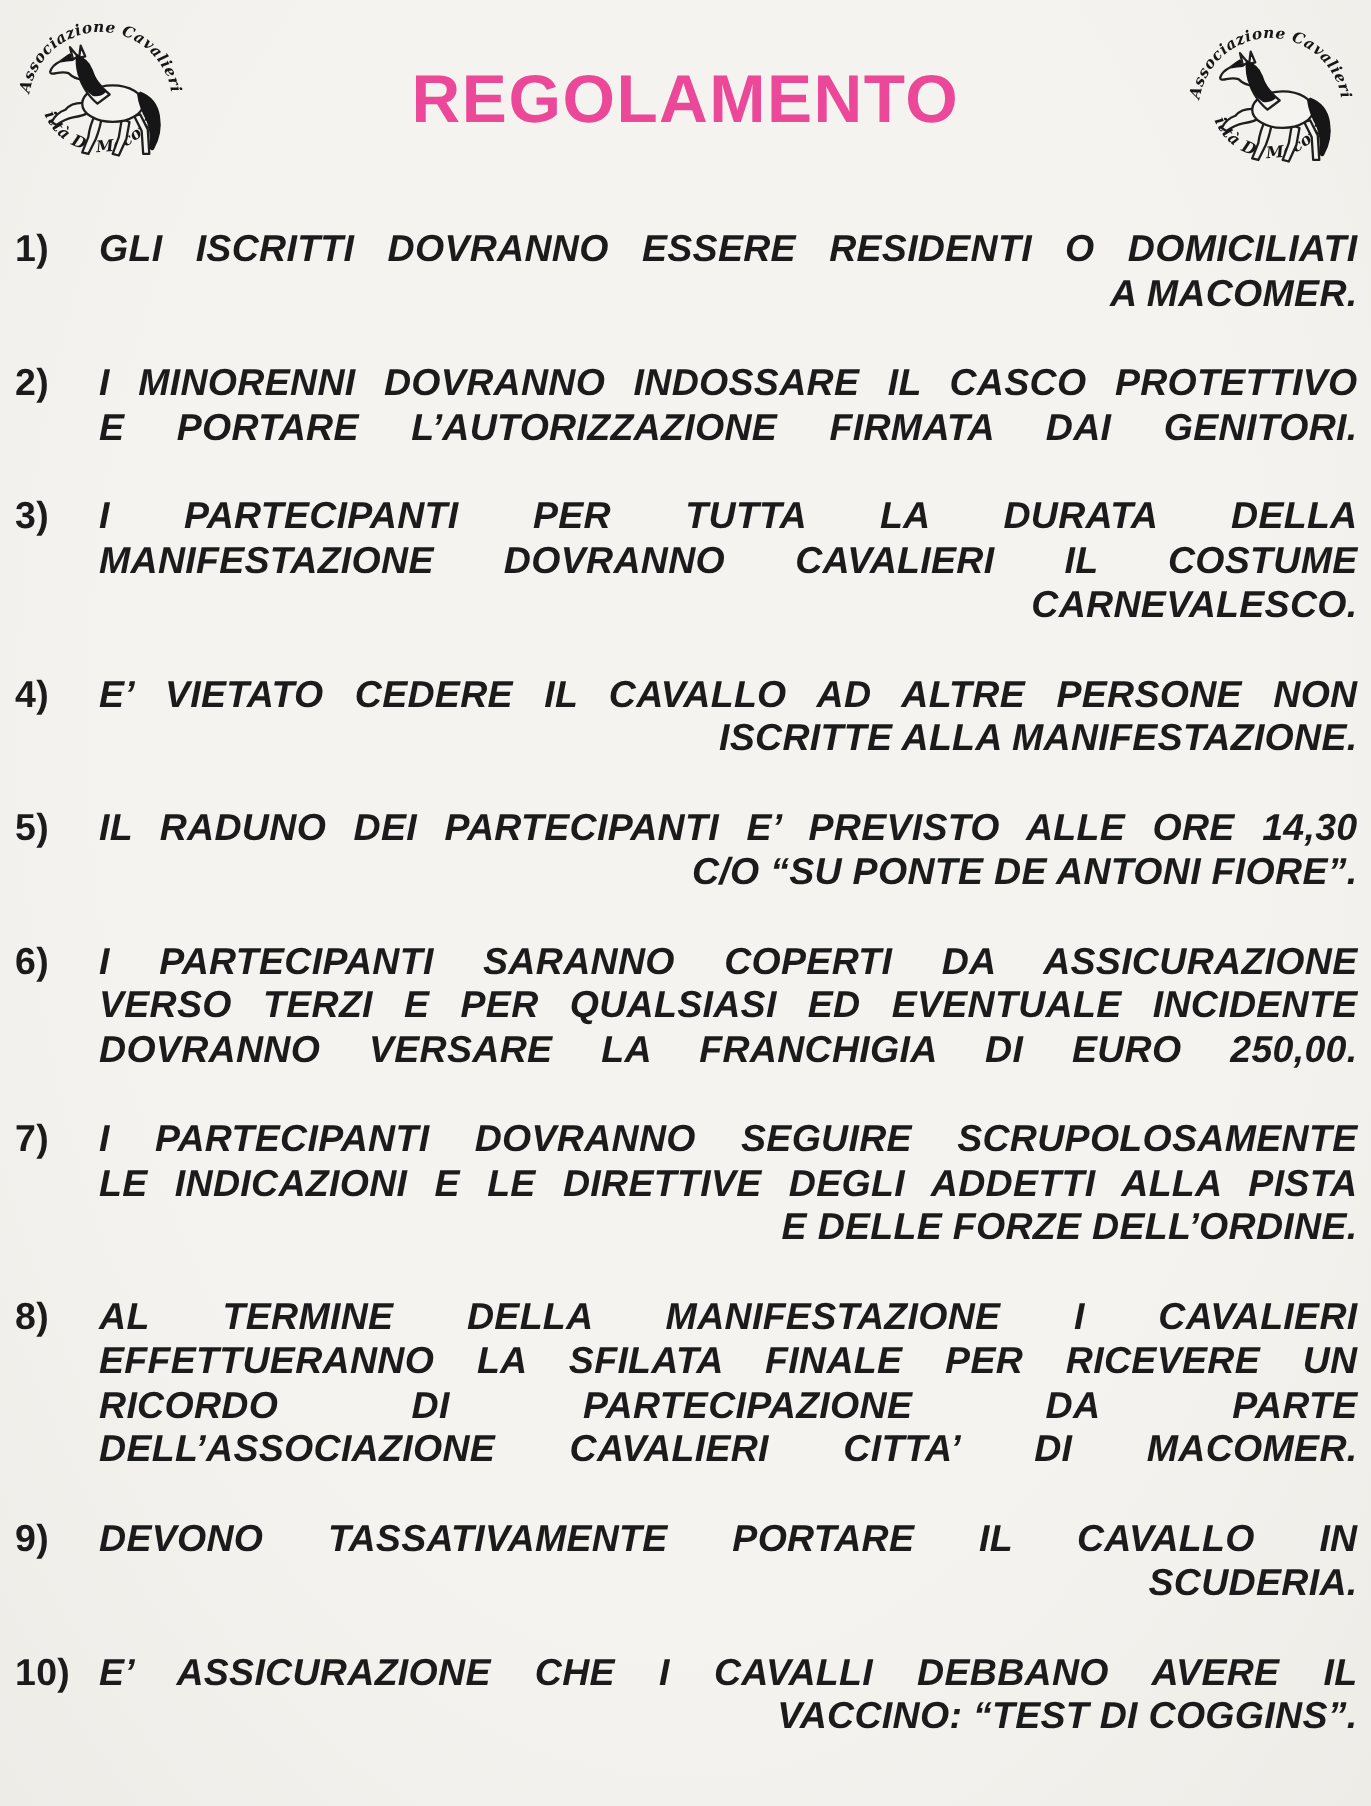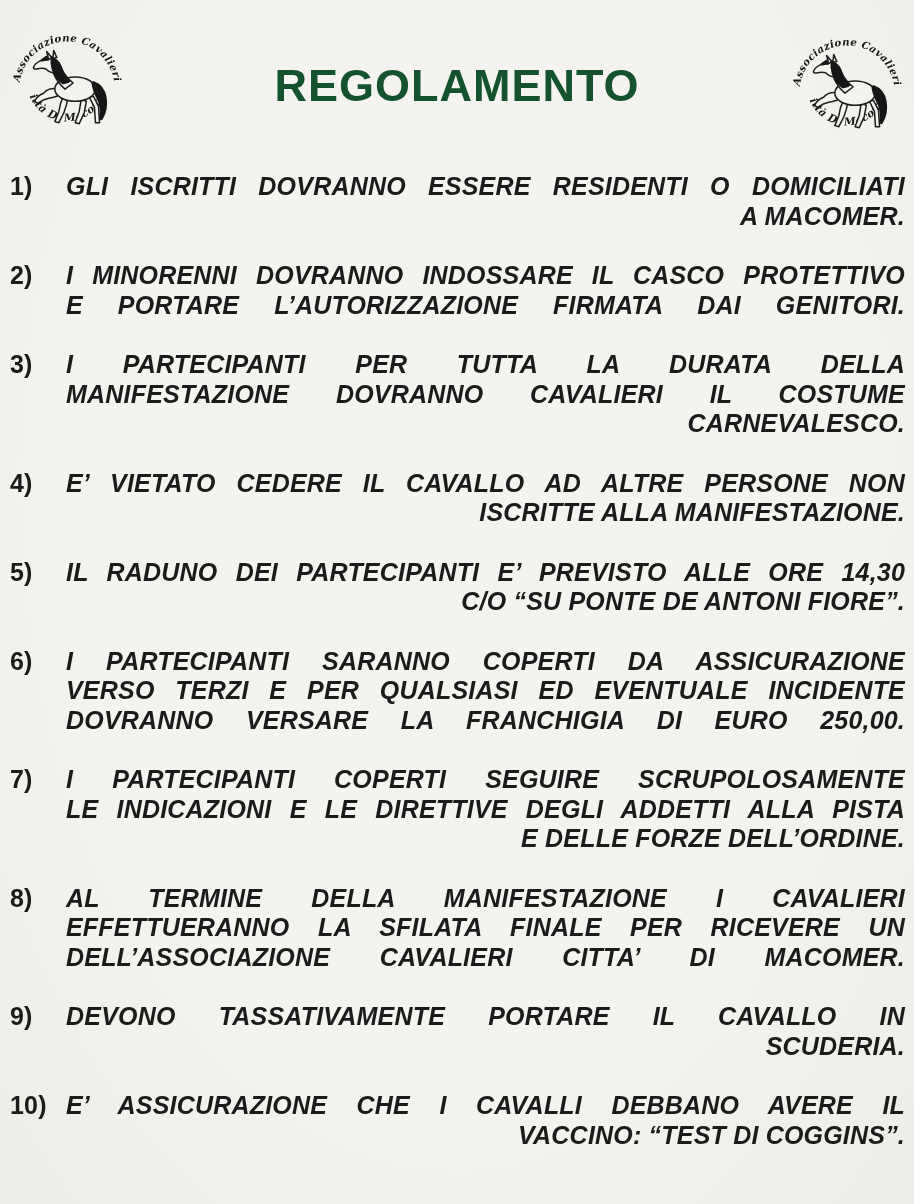--- a/index.html
+++ b/index.html
@@ -24,22 +24,21 @@
     letter-spacing: 0.4px;
     fill: #161616;
   }
   .arc-bottom { font-size: 10.5px; }
   .page-title {
     text-align: center;
     padding-top: 40px;
     font-size: 45px;
     font-weight: bold;
     letter-spacing: 1px;
-    color: #14532d;
-    margin-top: 20px;
+    color: #ec4899;
   }
   .rules { padding: 2px 9px 0 10px; }
   .rule {
     display: flex;
     margin-bottom: 30px;
     font-weight: bold;
     font-size: 25px;
     line-height: 29.5px;
     letter-spacing: 0.2px;
   }
@@ -158,30 +157,31 @@
       <div class="rule-num">6)</div>
       <div class="rule-text">
         <div class="rule-line just">I PARTECIPANTI SARANNO COPERTI DA ASSICURAZIONE</div>
         <div class="rule-line just">VERSO TERZI E PER QUALSIASI ED EVENTUALE INCIDENTE</div>
         <div class="rule-line just">DOVRANNO VERSARE LA FRANCHIGIA DI EURO 250,00.</div>
       </div>
     </div>
     <div class="rule">
       <div class="rule-num">7)</div>
       <div class="rule-text">
-        <div class="rule-line just">I PARTECIPANTI COPERTI SEGUIRE SCRUPOLOSAMENTE</div>
+        <div class="rule-line just">I PARTECIPANTI DOVRANNO SEGUIRE SCRUPOLOSAMENTE</div>
         <div class="rule-line just">LE INDICAZIONI E LE DIRETTIVE DEGLI ADDETTI ALLA PISTA</div>
         <div class="rule-line">E DELLE FORZE DELL’ORDINE.</div>
       </div>
     </div>
     <div class="rule">
       <div class="rule-num">8)</div>
       <div class="rule-text">
         <div class="rule-line just">AL TERMINE DELLA MANIFESTAZIONE I CAVALIERI</div>
         <div class="rule-line just">EFFETTUERANNO LA SFILATA FINALE PER RICEVERE UN</div>
+        <div class="rule-line just">RICORDO DI PARTECIPAZIONE DA PARTE</div>
         <div class="rule-line just">DELL’ASSOCIAZIONE CAVALIERI CITTA’ DI MACOMER.</div>
       </div>
     </div>
     <div class="rule">
       <div class="rule-num">9)</div>
       <div class="rule-text">
         <div class="rule-line just">DEVONO TASSATIVAMENTE PORTARE IL CAVALLO IN</div>
         <div class="rule-line">SCUDERIA.</div>
       </div>
     </div>

